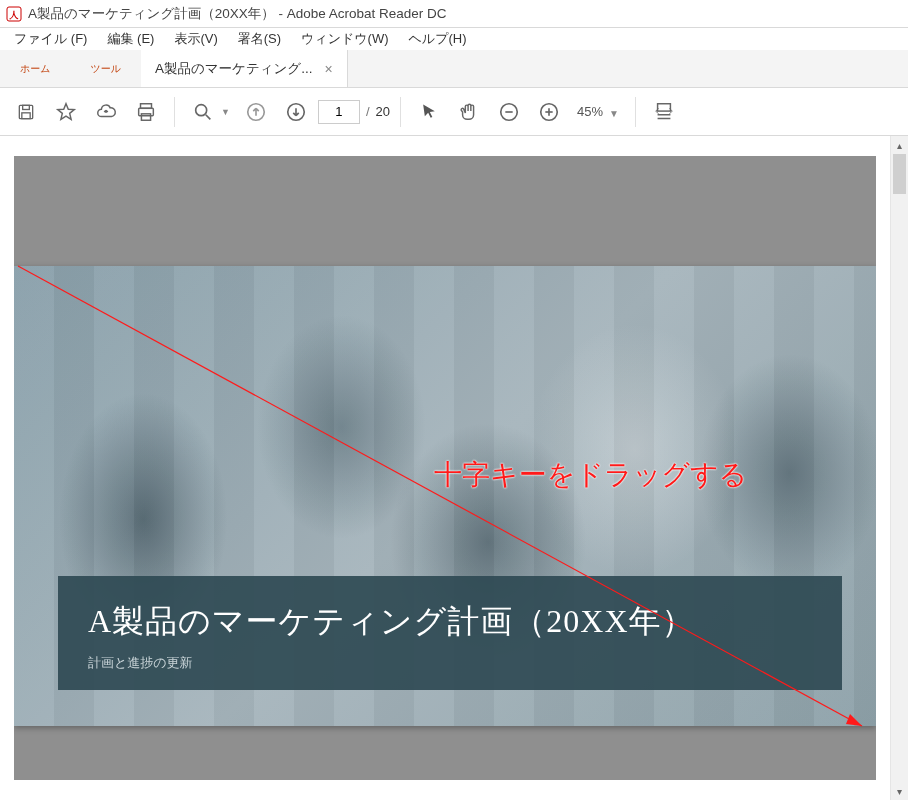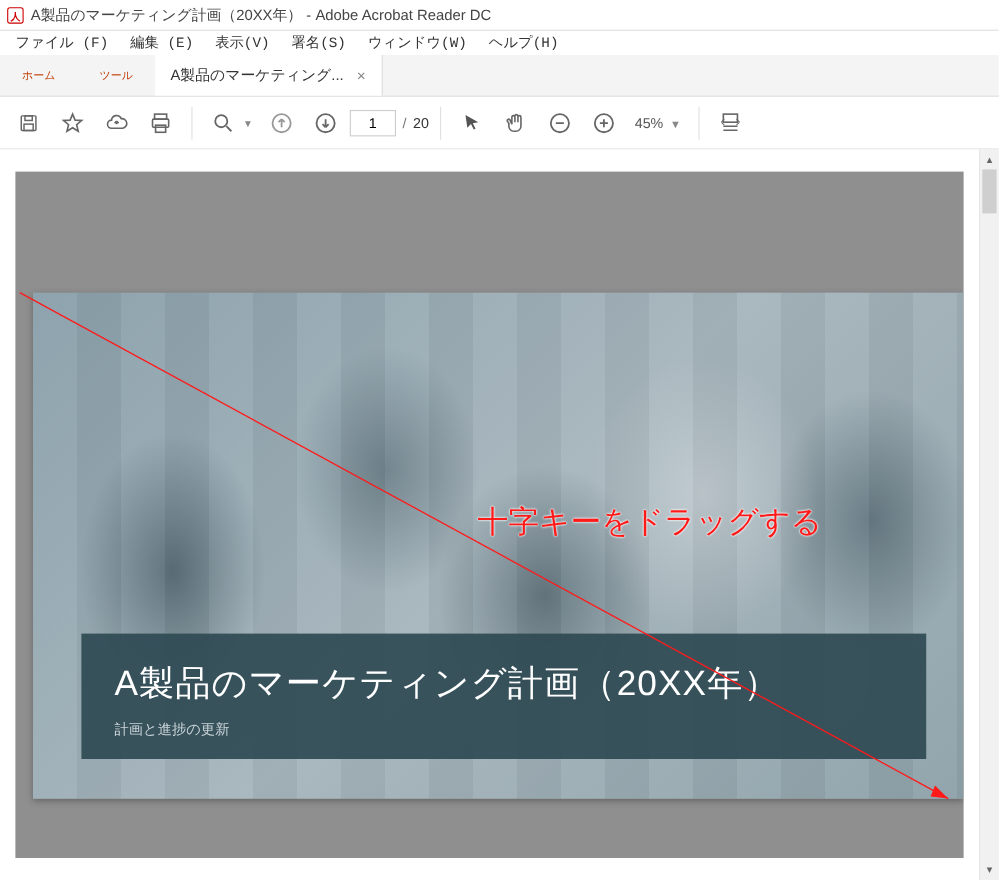--- a/index.html
+++ b/index.html
@@ -1,21 +1,21 @@
 <!DOCTYPE html>
 <html><head>
 <meta charset="utf-8">
 <style>
   * { box-sizing: border-box; margin: 0; padding: 0; }
   html, body { width: 908px; height: 800px; font-family: "Meiryo", "Yu Gothic", sans-serif; font-size: 13px; color: #333; background: #fff; overflow: hidden; }
   .titlebar { height: 28px; display: flex; align-items: center; padding: 0 6px; border-bottom: 1px solid #d9d9d9; background: #fff; }
   .titlebar .app-icon { width: 16px; height: 16px; margin-right: 6px; display: flex; align-items: center; justify-content: center; }
   .titlebar .title-text { font-size: 13.5px; color: #444; }
   .menubar { height: 22px; display: flex; align-items: center; padding: 0 4px; font-size: 13px; color: #333; background: #fff; }
-  .menubar .menu-item { padding: 0 10px; cursor: default; font-family: Liberation Mono, monospace; }
+  .menubar .menu-item { padding: 0 10px; cursor: default; }
   .tabbar { height: 38px; display: flex; align-items: stretch; background: #f4f4f4; border-bottom: 1px solid #d9d9d9; }
   .tabbar .global-tab { padding: 0 20px; display: flex; align-items: center; font-size: 10px; color: #c2410c; }
   .tabbar .doc-tab { display: flex; align-items: center; background: #fff; border-right: 1px solid #d9d9d9; padding: 0 14px; font-size: 13.5px; color: #333; position: relative; }
   .tabbar .doc-tab .close { margin-left: 12px; color: #888; font-size: 14px; }
   .toolbar { height: 48px; display: flex; align-items: center; padding: 0 8px; border-bottom: 1px solid #d9d9d9; background: #fff; gap: 4px; }
   .tb-btn { width: 36px; height: 36px; display: flex; align-items: center; justify-content: center; border-radius: 2px; color: #555; }
   .tb-btn svg { display: block; }
   .tb-sep { width: 1px; height: 30px; background: #e0e0e0; margin: 0 6px; }
   .tb-page { display: flex; align-items: center; gap: 6px; }
   .tb-page input { width: 42px; height: 24px; text-align: center; border: 1px solid #ccc; font-size: 13px; }
@@ -26,21 +26,21 @@
   .vscroll { position: absolute; top: 0; right: 0; bottom: 0; width: 18px; background: #f1f1f1; border-left: 1px solid #e5e5e5; }
   .vscroll .up, .vscroll .down { height: 18px; display: flex; align-items: center; justify-content: center; color: #666; font-size: 10px; }
   .vscroll .track { position: absolute; top: 18px; bottom: 18px; left: 0; right: 0; }
   .vscroll .thumb { position: absolute; top: 0; left: 2px; right: 2px; height: 40px; background: #cfcfcf; }
   .vscroll .down { position: absolute; bottom: 0; left: 0; right: 0; }
   .canvas { position: absolute; top: 0; left: 0; right: 18px; bottom: 0; background: #fff; }
   .gray-area { position: absolute; left: 14px; right: 14px; top: 20px; bottom: 20px; background: #8f8f8f; overflow: hidden; }
   .side-arrow { position: absolute; top: 50%; transform: translateY(-50%); width: 14px; height: 40px; display: flex; align-items: center; justify-content: center; color: #888; font-size: 12px; }
   .side-arrow.left { left: 0; }
   .side-arrow.right { right: 18px; }
-  .slide { position: absolute; left: 16px; right: 0; top: 110px; height: 460px; background: linear-gradient(135deg, #8aa0ab 0%, #a7b6bd 50%, #8fa2aa 100%); box-shadow: 0 2px 6px rgba(0,0,0,0.3); }
+  .slide { position: absolute; left: 0; right: 0; top: 110px; height: 460px; background: linear-gradient(135deg, #8aa0ab 0%, #a7b6bd 50%, #8fa2aa 100%); box-shadow: 0 2px 6px rgba(0,0,0,0.3); font-family: Liberation Serif, serif; }
   .slide::before { content: ""; position: absolute; inset: 0; background:
       repeating-linear-gradient(90deg, rgba(255,255,255,0.03) 0 40px, rgba(0,0,0,0.04) 40px 80px),
       radial-gradient(ellipse 120px 180px at 15% 55%, rgba(40,60,70,0.55), transparent 70%),
       radial-gradient(ellipse 120px 160px at 38% 35%, rgba(80,100,110,0.6), transparent 70%),
       radial-gradient(ellipse 140px 170px at 55% 60%, rgba(50,70,80,0.55), transparent 70%),
       radial-gradient(ellipse 150px 180px at 72% 40%, rgba(220,225,228,0.5), transparent 70%),
       radial-gradient(ellipse 130px 170px at 90% 45%, rgba(60,80,90,0.55), transparent 70%);
   }
   .title-band { position: absolute; left: 44px; right: 34px; bottom: 36px; background: rgba(47,74,84,0.92); padding: 24px 30px 18px 30px; }
   .title-band h1 { color: #fff; font-weight: 300; font-size: 32px; letter-spacing: 1px; }

